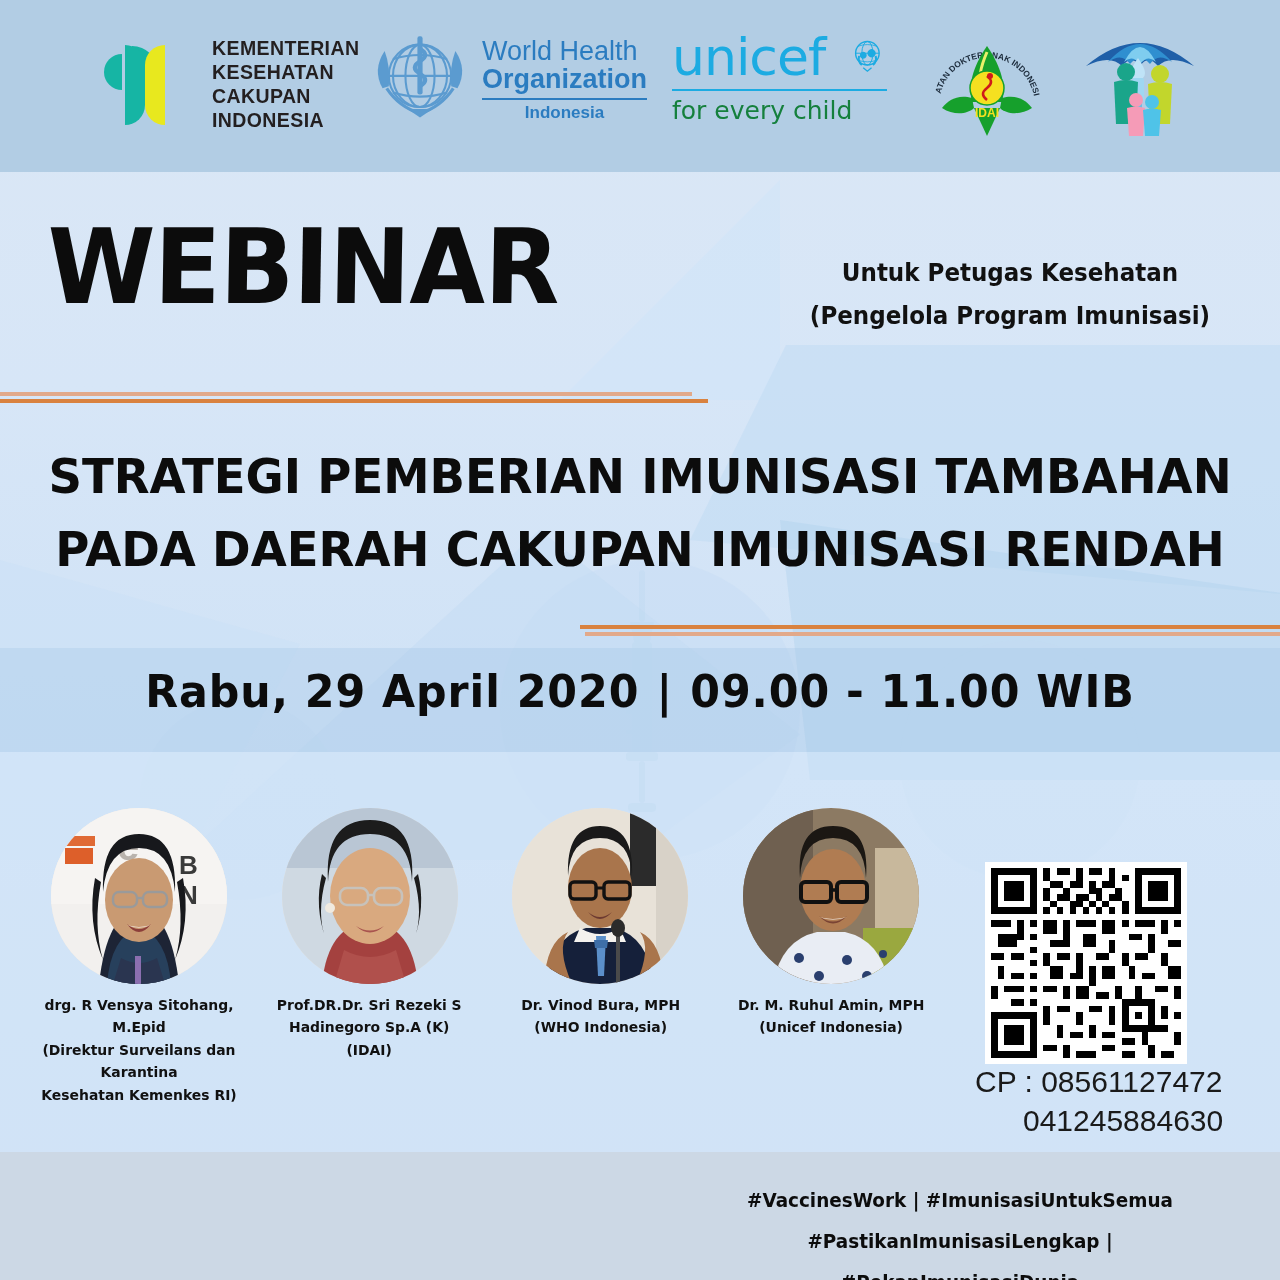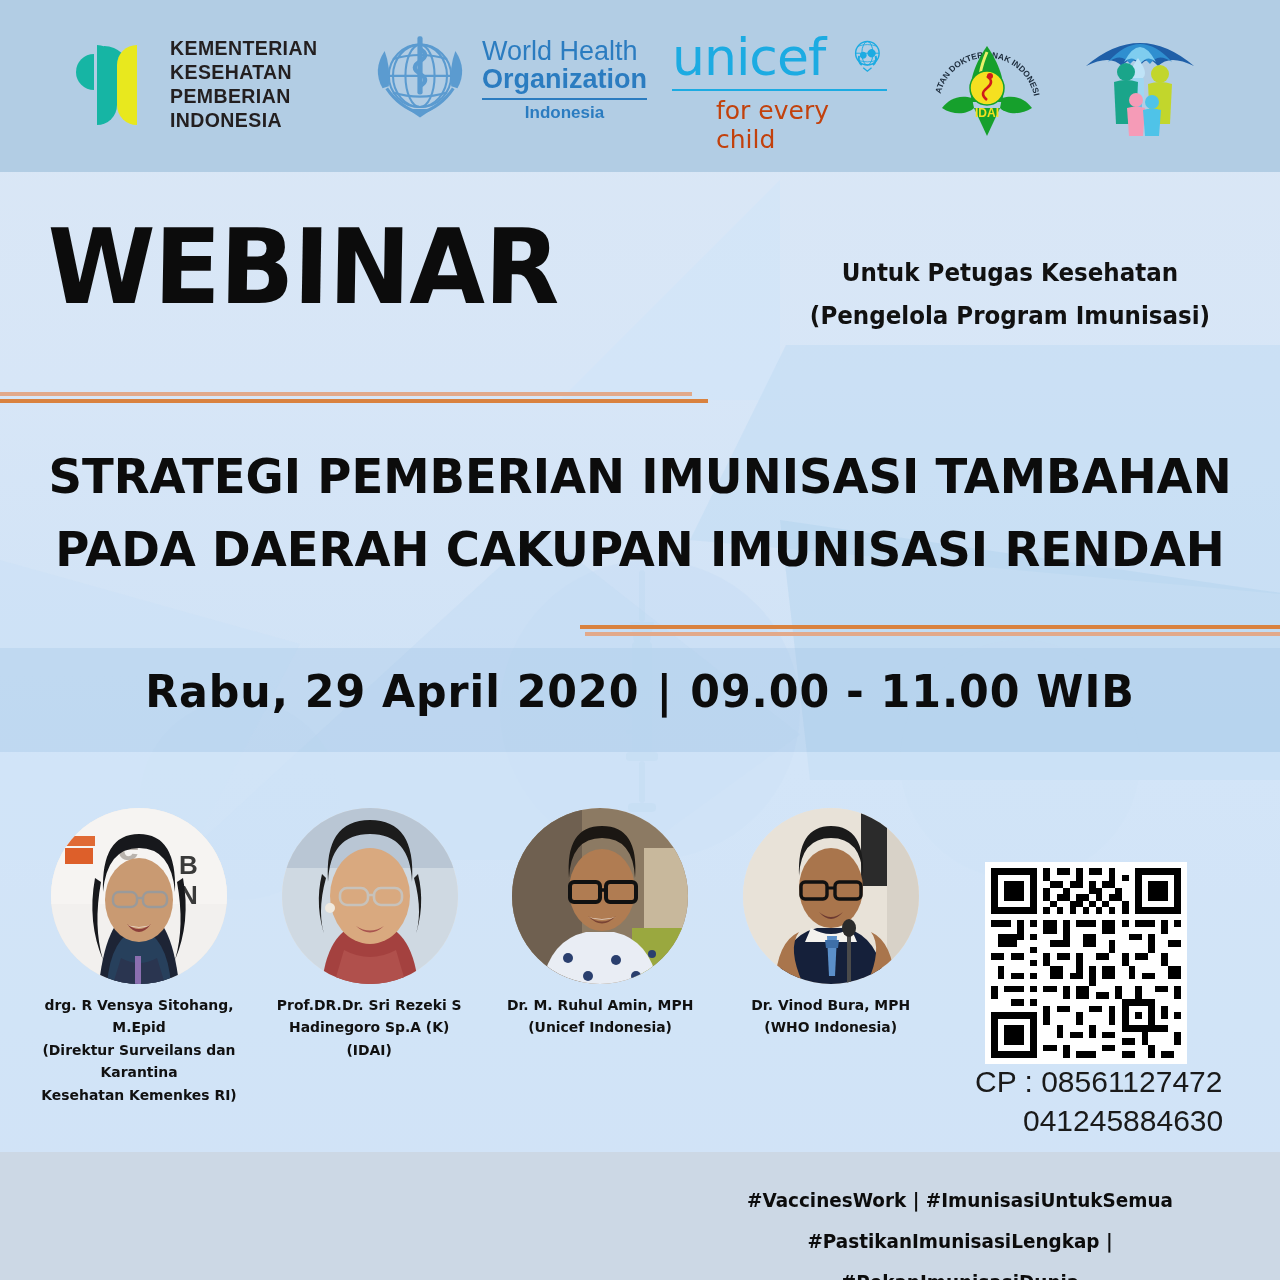--- a/index.html
+++ b/index.html
@@ -32,38 +32,38 @@
     background:#cfe4f8; opacity:.45; clip-path:polygon(100% 0,100% 100%,0 100%); }
 
   .blob { position:absolute; border-radius:50%; background:#c2dbf3; opacity:.35; }
   .blob1 { left:500px; top:560px; width:300px; height:300px; }
   .blob2 { left:140px; top:700px; width:200px; height:200px; opacity:.25; }
   .blob3 { left:900px; top:640px; width:240px; height:240px; opacity:.22; }
 
   
   .syringe { position:absolute; left:612px; top:570px; width:60px; height:250px; opacity:.30; }
 
-  .kemenkes { position:absolute; left:64px; top:32px; display:flex; align-items:center; gap:0; }
+  .kemenkes { position:absolute; left:92px; top:32px; display:flex; align-items:center; gap:14px; }
   .kemenkes-mark { position:relative; width:106px; height:106px; }
   .kemenkes-txt { font-weight:bold; font-size:19.5px; line-height:1.22;
     letter-spacing:.4px; color:#231f20; font-family:"Liberation Sans",sans-serif; }
 
   .who { position:absolute; left:368px; top:28px; display:flex; align-items:center; gap:10px; }
   .who-txt { color:#2b7cc0; }
   .who-l1 { font-weight:normal; font-size:27px; line-height:1.05; }
   .who-l2 { font-weight:bold; font-size:27px; line-height:1.05; }
   .who-rule { height:2px; background:#2b7cc0; margin:5px 0 3px 0; width:100%; }
   .who-l3 { font-weight:bold; font-size:17px; text-align:center; }
 
   .unicef { position:absolute; left:672px; top:30px; width:215px; }
   .unicef-row { display:flex; align-items:flex-end; gap:23px; }
   .unicef-word { font-size:52px; line-height:.92; color:#1cabe2; font-weight:normal;
     letter-spacing:-1px; font-family:"DejaVu Sans",sans-serif; }
   .unicef-rule { height:2px; background:#1cabe2; margin:7px 0 5px 0; }
-  .unicef-tag { font-size:25px; color:#c2410c; font-family:"DejaVu Sans",sans-serif;margin-left:44px; }
+  .unicef-tag { font-size:25px; color:#15803d; font-family:"DejaVu Sans",sans-serif; }
 
   .idai { position:absolute; left:928px; top:24px; width:118px; height:120px; }
   .umbrella { position:absolute; left:1078px; top:22px; width:124px; height:124px; }
 
   
   .webinar { position:absolute; left:48px; top:215px;
     font-family:"DejaVu Sans",sans-serif; font-weight:bold;
     font-size:104px; letter-spacing:-1px; color:#0c0c0c;
     transform:scaleX(.94) skewX(-1deg); transform-origin:left top; line-height:1; }
   .audience { position:absolute; left:790px; top:252px; width:440px; text-align:center;
@@ -163,21 +163,21 @@
         <path d="M12 40 A18 18 0 0 1 30 22 L30 58 A18 18 0 0 1 12 40 Z" fill="#16b5a4"></path>
         <path d="M33 13 A20 20 0 0 1 53 33 L53 53 L33 53 Z" fill="#16b5a4"></path>
         <path d="M73 13 A20 20 0 0 0 53 33 L53 53 L73 53 Z" fill="#e8e81e"></path>
         <path d="M33 93 A20 20 0 0 0 53 73 L53 53 L33 53 Z" fill="#16b5a4"></path>
         <path d="M73 93 A20 20 0 0 1 53 73 L53 53 L73 53 Z" fill="#e8e81e"></path>
       </svg>
     </div>
     <div class="kemenkes-txt">
       <div>KEMENTERIAN</div>
       <div>KESEHATAN</div>
-      <div>PEMBERIAN</div>
+      <div>CAKUPAN</div>
       <div>INDONESIA</div>
     </div>
   </div>
 
   <div class="who">
     <svg width="104" height="104" viewBox="0 0 100 100">
       <g fill="none" stroke="#5b9bd0" stroke-width="2">
         <circle cx="50" cy="46" r="30"></circle>
         <ellipse cx="50" cy="46" rx="14" ry="30"></ellipse>
         <ellipse cx="50" cy="46" rx="26" ry="30"></ellipse>
@@ -332,20 +332,49 @@
       <div class="cap">
         <div>Prof.DR.Dr. Sri Rezeki S</div>
         <div>Hadinegoro Sp.A (K)</div>
         <div>(IDAI)</div>
       </div>
     </div>
 
     <div class="speaker">
       <div class="avatar">
         <svg width="176" height="176" viewBox="0 0 176 176">
+          <rect width="176" height="176" fill="#e8e2d8"></rect>
+          <rect x="118" y="0" width="26" height="78" fill="#2b2b2b"></rect>
+          <rect x="144" y="0" width="32" height="176" fill="#d8d2c8"></rect>
+          <path d="M34 176 q6 -48 40 -56 l28 0 q34 8 40 56 z" fill="#15203a"></path>
+          <ellipse cx="88" cy="80" rx="32" ry="40" fill="#a9754c"></ellipse>
+          <path d="M56 68 q2 -38 32 -38 q30 0 32 38 q2 -50 -32 -50 q-34 0 -32 50 z" fill="#1a1a1a"></path>
+          <rect x="58" y="74" width="26" height="17" rx="4" fill="none" stroke="#111" stroke-width="3.4"></rect>
+          <rect x="92" y="74" width="26" height="17" rx="4" fill="none" stroke="#111" stroke-width="3.4"></rect>
+          <line x1="84" y1="80" x2="92" y2="80" stroke="#111" stroke-width="3"></line>
+          <path d="M76 104 q12 10 24 0 q-12 14 -24 0 z" fill="#6d3a31"></path>
+          <path d="M68 120 q20 12 40 0 l6 14 h-52 z" fill="#f4f2ee"></path>
+          <path d="M84 128 l10 0 l-2 40 h-6 z" fill="#5b8fc9"></path>
+          <path d="M82 132 h14 l-1 8 h-12 z" fill="#3e6fa8"></path>
+          <path d="M60 176 q-16 -36 -4 -52 q-22 10 -24 52 z" fill="#a9754c"></path>
+          <path d="M124 176 q16 -36 4 -52 q22 10 24 52 z" fill="#a9754c"></path>
+          <rect x="104" y="120" width="4" height="56" fill="#4a4a4a"></rect>
+          <ellipse cx="106" cy="120" rx="7" ry="9" fill="#2b2b2b"></ellipse>
+        </svg>
+      </div>
+      <div class="cap">
+        <div>Dr. Vinod Bura, MPH</div>
+        <div>(WHO Indonesia)</div>
+        <div></div>
+      </div>
+    </div>
+
+    <div class="speaker">
+      <div class="avatar">
+        <svg width="176" height="176" viewBox="0 0 176 176">
           <rect width="176" height="176" fill="#8c7a63"></rect>
           <rect x="0" y="0" width="70" height="176" fill="#6f6050"></rect>
           <rect x="132" y="40" width="44" height="90" fill="#c8b89c"></rect>
           <rect x="120" y="120" width="56" height="56" fill="#9aa83f"></rect>
           <path d="M30 176 q8 -44 44 -52 l28 0 q36 8 44 52 z" fill="#e9edf4"></path>
           <g fill="#2a3f6e">
             <circle cx="56" cy="150" r="5"></circle>
               <circle cx="76" cy="168" r="5"></circle>
             <circle cx="104" cy="152" r="5"></circle>
               <circle cx="124" cy="168" r="5"></circle>
@@ -357,49 +386,20 @@
           <rect x="58" y="74" width="30" height="20" rx="4" fill="none" stroke="#111" stroke-width="4"></rect>
           <rect x="94" y="74" width="30" height="20" rx="4" fill="none" stroke="#111" stroke-width="4"></rect>
           <line x1="88" y1="82" x2="94" y2="82" stroke="#111" stroke-width="3.4"></line>
           <path d="M76 108 q14 11 28 0 q-14 15 -28 0 z" fill="#7a4434"></path>
           <path d="M76 109 q14 5 28 0 q-14 4 -28 0 z" fill="#fff"></path>
         </svg>
       </div>
       <div class="cap">
         <div>Dr. M. Ruhul Amin, MPH</div>
         <div>(Unicef Indonesia)</div>
-        <div></div>
-      </div>
-    </div>
-
-    <div class="speaker">
-      <div class="avatar">
-        <svg width="176" height="176" viewBox="0 0 176 176">
-          <rect width="176" height="176" fill="#e8e2d8"></rect>
-          <rect x="118" y="0" width="26" height="78" fill="#2b2b2b"></rect>
-          <rect x="144" y="0" width="32" height="176" fill="#d8d2c8"></rect>
-          <path d="M34 176 q6 -48 40 -56 l28 0 q34 8 40 56 z" fill="#15203a"></path>
-          <ellipse cx="88" cy="80" rx="32" ry="40" fill="#a9754c"></ellipse>
-          <path d="M56 68 q2 -38 32 -38 q30 0 32 38 q2 -50 -32 -50 q-34 0 -32 50 z" fill="#1a1a1a"></path>
-          <rect x="58" y="74" width="26" height="17" rx="4" fill="none" stroke="#111" stroke-width="3.4"></rect>
-          <rect x="92" y="74" width="26" height="17" rx="4" fill="none" stroke="#111" stroke-width="3.4"></rect>
-          <line x1="84" y1="80" x2="92" y2="80" stroke="#111" stroke-width="3"></line>
-          <path d="M76 104 q12 10 24 0 q-12 14 -24 0 z" fill="#6d3a31"></path>
-          <path d="M68 120 q20 12 40 0 l6 14 h-52 z" fill="#f4f2ee"></path>
-          <path d="M84 128 l10 0 l-2 40 h-6 z" fill="#5b8fc9"></path>
-          <path d="M82 132 h14 l-1 8 h-12 z" fill="#3e6fa8"></path>
-          <path d="M60 176 q-16 -36 -4 -52 q-22 10 -24 52 z" fill="#a9754c"></path>
-          <path d="M124 176 q16 -36 4 -52 q22 10 24 52 z" fill="#a9754c"></path>
-          <rect x="104" y="120" width="4" height="56" fill="#4a4a4a"></rect>
-          <ellipse cx="106" cy="120" rx="7" ry="9" fill="#2b2b2b"></ellipse>
-        </svg>
-      </div>
-      <div class="cap">
-        <div>Dr. Vinod Bura, MPH</div>
-        <div>(WHO Indonesia)</div>
         <div></div>
       </div>
     </div>
   </div>
 
 
   <div class="qr-wrap">
     <svg class="qr" viewBox="0 0 29 29" shape-rendering="crispEdges">
       <rect width="29" height="29" fill="#fff"></rect>
       <g fill="#000">

